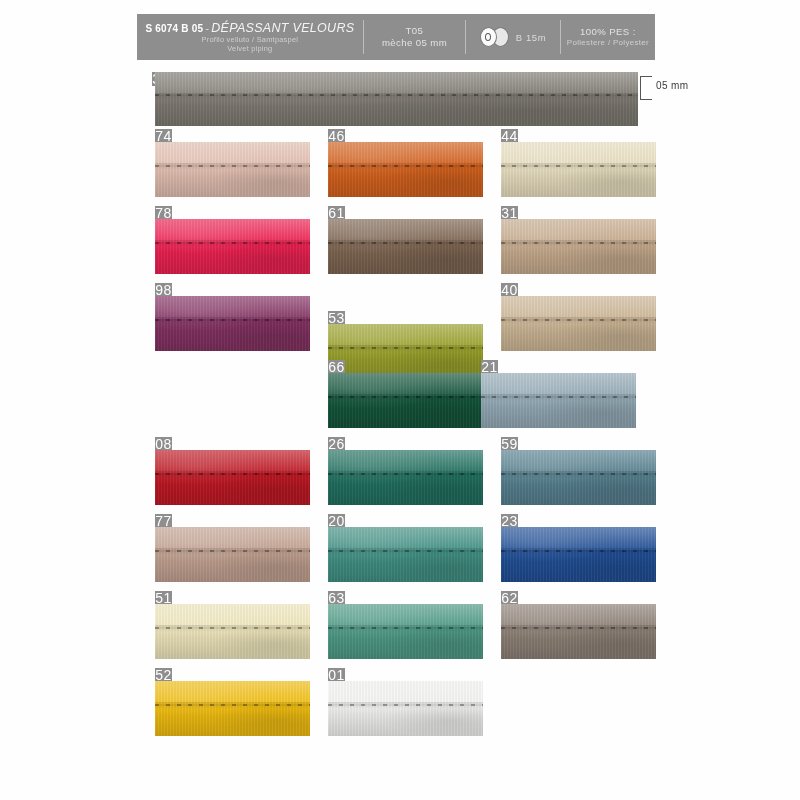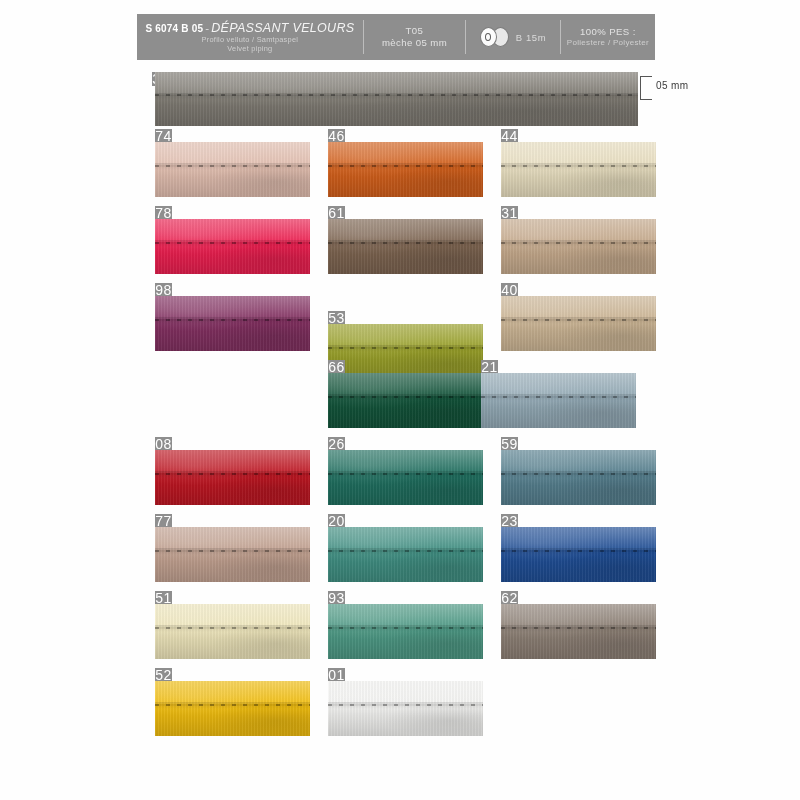--- a/index.html
+++ b/index.html
@@ -527,21 +527,21 @@
           <div class="velvet" style="background: rgb(240, 231, 188);">
             <div class="sheen-top"></div>
             <div class="sheen-bottom"></div>
             <div class="grain"></div>
             <div class="seam-shadow"></div>
             <div class="seam"></div>
           </div>
         </div>
       </div>
       <div class="cell" style="left: 173px; top: 462px;">
-        <div class="chip">93</div>
+        <div class="chip">63</div>
         <div class="sw">
           <div class="velvet" style="background: rgb(77, 154, 133);">
             <div class="sheen-top"></div>
             <div class="sheen-bottom"></div>
             <div class="grain"></div>
             <div class="seam-shadow"></div>
             <div class="seam"></div>
           </div>
         </div>
       </div>

